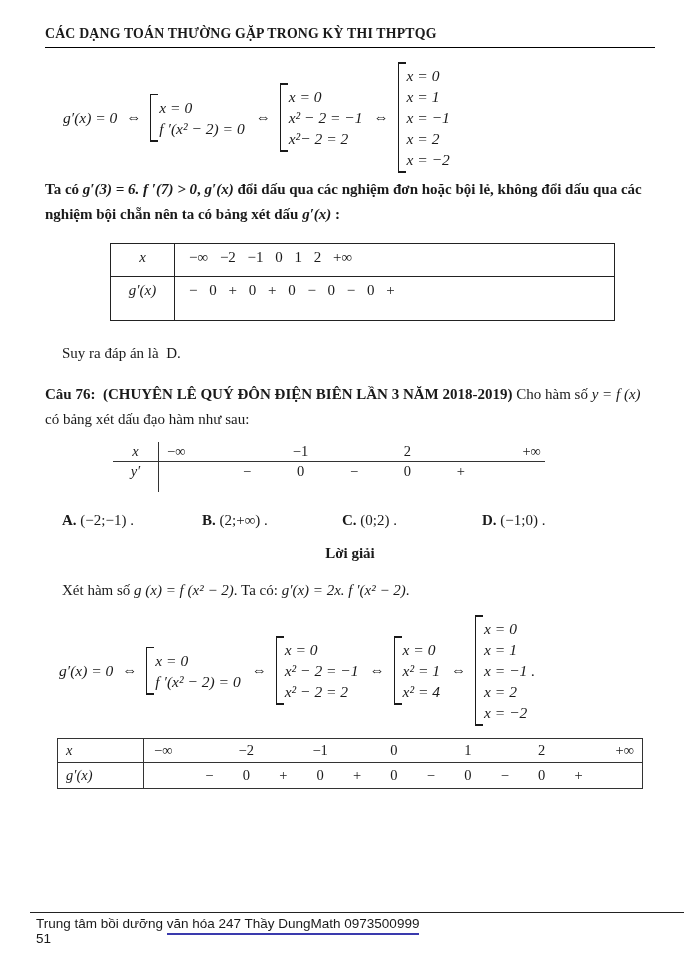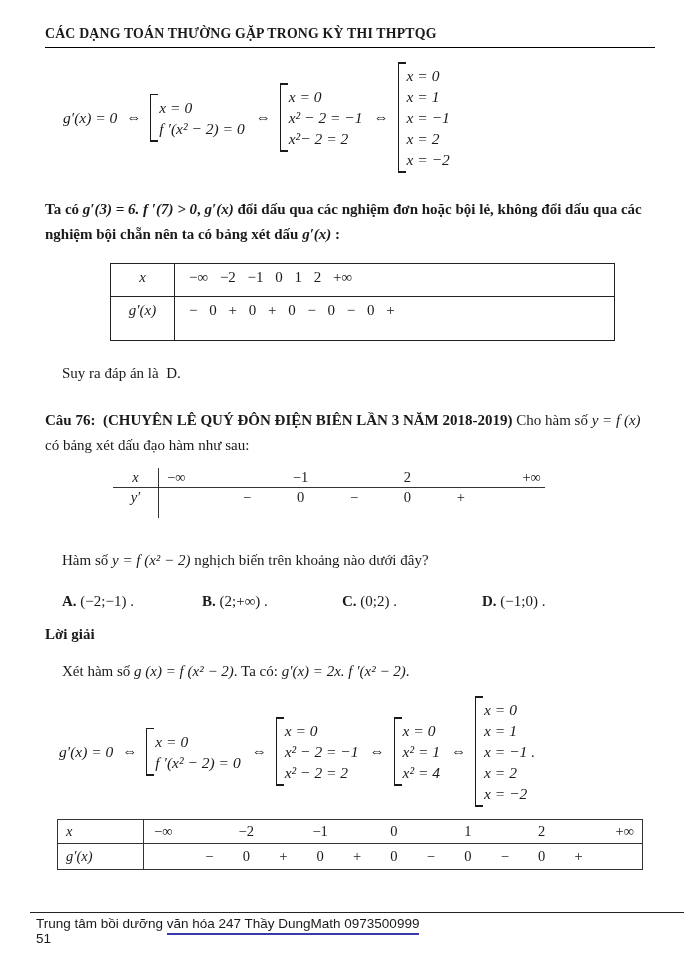--- a/index.html
+++ b/index.html
@@ -22,21 +22,21 @@
   .eqrow { display:flex; align-items:center; gap:9px; font-size:15.5px; font-style:italic; }
   .eq1 { margin:14px 0 0 18px; }
   .eq2 { margin:12px 0 0 14px; }
   .arrow { font-style:normal; font-size:15px; }
   .cases { position:relative; border-left:1.7px solid #1a1a1a; padding:3px 2px 3px 8px; display:flex; flex-direction:column; justify-content:space-between; }
   .cases::before, .cases::after { content:""; position:absolute; left:0; width:7px; height:1.7px; background:#1a1a1a; }
   .cases::before { top:0; } .cases::after { bottom:0; }
   .cases .cell { display:block; line-height:21px; white-space:pre; }
 
   
-  .para { margin-top:24px; line-height:25px; }
+  .para { margin-top:4px; line-height:25px; }
   .para.bold { font-weight:bold; }
   .pre { white-space:pre-wrap; }
 
   
   .sign-table-1 { border-collapse:collapse; margin:16px 0 0 65px; width:505px; }
   .sign-table-1 td { border:1.4px solid #222; vertical-align:top; }
   .sign-table-1 .lbl { width:64px; text-align:center; padding:5px 2px; }
   .sign-table-1 .cnt { padding:5px 0 0 14px; word-spacing:8px; font-style:normal; }
   .sign-table-1 tr:nth-child(1) td { height:33px; }
   .sign-table-1 tr:nth-child(2) td { height:44px; }
@@ -53,21 +53,21 @@
   .c76-row { display:flex; font-style:normal; }
   .c76-row .cell { flex:1; text-align:center; }
   .c76-row .cell:first-child { text-align:left; padding-left:8px; }
   .c76-row .cell:last-child { text-align:right; padding-right:4px; }
 
   
   .options { display:flex; margin:20px 0 0 17px; }
   .option { width:140px; white-space:pre; }
   .option:last-child { width:auto; }
   .opt-letter { font-weight:bold; }
-  .centered { font-weight:bold; margin-top:16px; }
+  .centered { text-align:center; font-weight:bold; margin-top:16px; }
 
   
   .big-table { border-collapse:collapse; margin:12px 0 0 12px; width:586px; font-size:14.5px; }
   .big-table td { border:1.4px solid #333; }
   .big-table .lbl { width:86px; padding:2px 4px 2px 8px; }
   .big-table .trow { display:flex; font-style:normal; }
   .big-table .trow .cell { flex:1; text-align:center; }
   .big-table .trow .cell:first-child { text-align:left; padding-left:10px; }
   .big-table .trow .cell:last-child { text-align:right; padding-right:8px; }
   .big-table tr:nth-child(1) td { height:24px; }
@@ -125,21 +125,21 @@
       </tr>
       <tr>
         <td class="lbl math">g′(x)</td>
         <td class="cnt">− 0 + 0 + 0 − 0 − 0 +</td>
       </tr>
     </tbody>
       </table>
 
     <p class="answer pre">Suy ra đáp án là  D.</p>
 
-    <p class="para" style="margin-top:26px;"><b class="pre">Câu 76:</b><b class="pre">  (CHUYÊN LÊ QUÝ ĐÔN ĐIỆN BIÊN LẦN 3 NĂM 2018-2019) </b><span>Cho hàm số </span><span class="math">y = f (x)</span><span> có bảng xét dấu đạo hàm như sau:</span></p>
+    <p class="para" style="margin-top:20px;"><b class="pre">Câu 76:</b><b class="pre">  (CHUYÊN LÊ QUÝ ĐÔN ĐIỆN BIÊN LẦN 3 NĂM 2018-2019) </b><span>Cho hàm số </span><span class="math">y = f (x)</span><span> có bảng xét dấu đạo hàm như sau:</span></p>
 
     <div class="chart76">
       <div class="c76cell c76-lblx math">x</div>
       <div class="c76cell c76-cntx">
         <div class="c76-row">
             <span class="cell">−∞</span>
             <span class="cell"></span>
             <span class="cell">−1</span>
             <span class="cell"></span>
             <span class="cell">2</span>
@@ -154,21 +154,20 @@
             <span class="cell">−</span>
             <span class="cell">0</span>
             <span class="cell">−</span>
             <span class="cell">0</span>
             <span class="cell">+</span>
             <span class="cell"></span>
           </div>
       </div>
     </div>
 
-    <p class="para" style="margin-top:30px; margin-left:17px;"><span>Hàm số </span><span class="math">y = f (x² − 2)</span><span> nghịch biến trên khoảng nào dưới đây?</span></p>
 
     <div class="options">
       <div class="option"><span class="opt-letter">A. </span><span>(−2;−1) .</span></div>
       <div class="option"><span class="opt-letter">B. </span><span>(2;+∞) .</span></div>
       <div class="option"><span class="opt-letter">C. </span><span>(0;2) .</span></div>
       <div class="option"><span class="opt-letter">D. </span><span>(−1;0) .</span></div>
     </div>
 
     <p class="centered">Lời giải</p>
 

